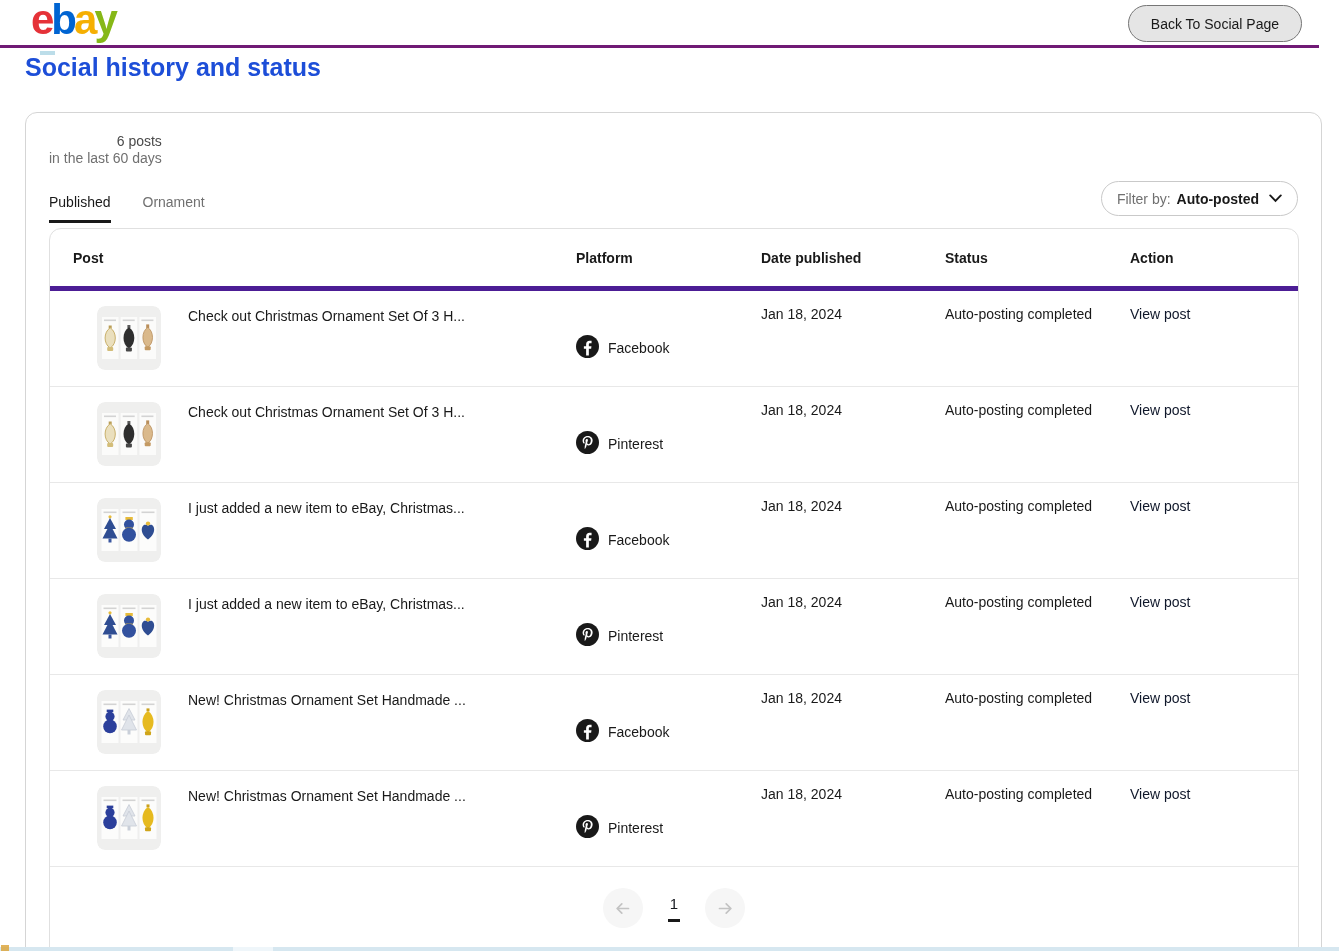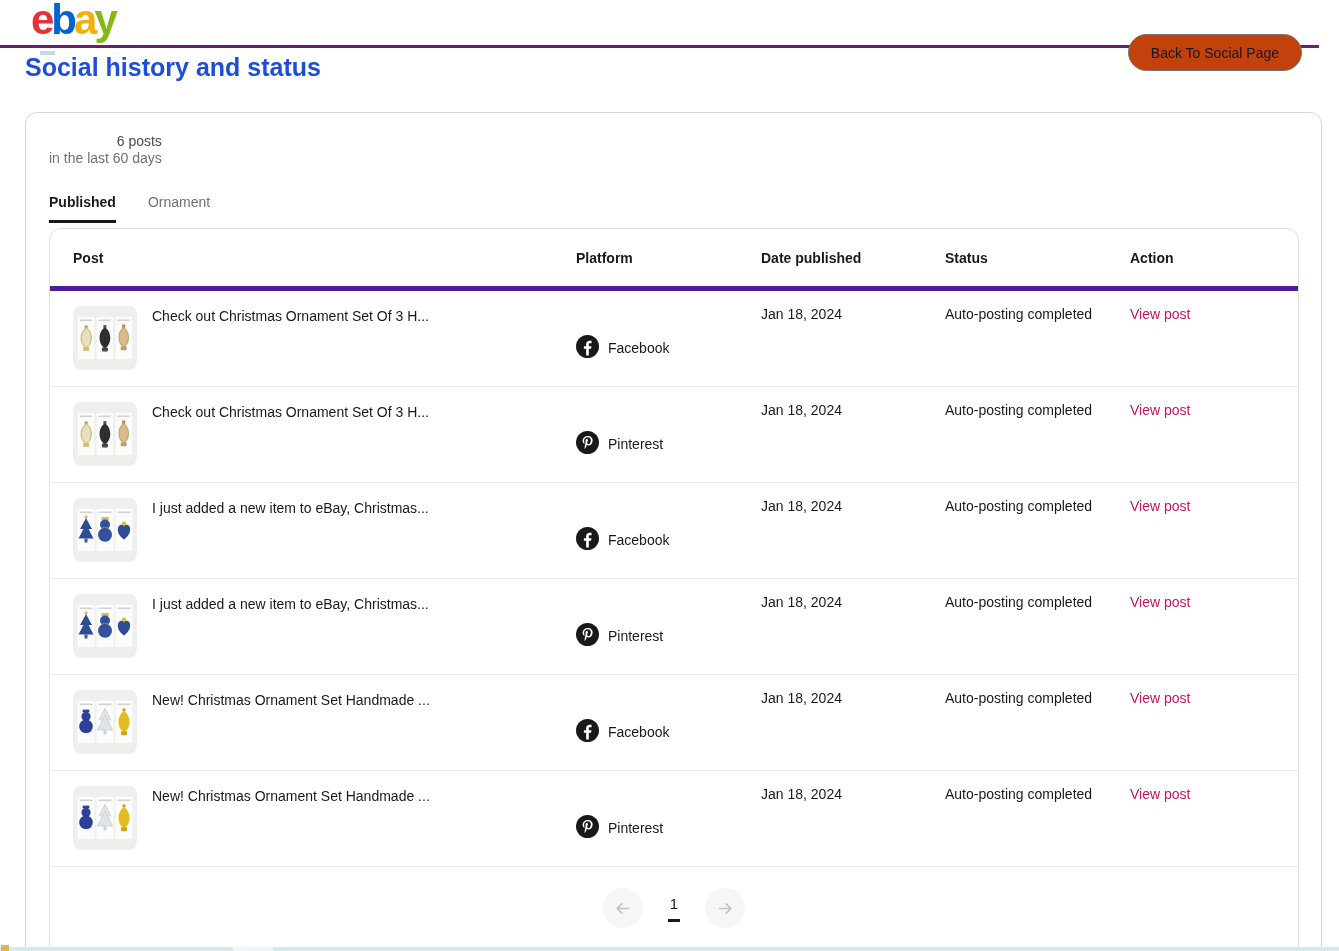--- a/index.html
+++ b/index.html
@@ -6,66 +6,66 @@
   html,body { width:1339px; height:951px; overflow:hidden; background:#fff;
     font-family:"Liberation Sans", sans-serif; color:#191919; }
   body { position:relative; }
 
   
   .topbar { position:absolute; left:0; top:0; width:1319px; height:48px;
     background:#fff; border-bottom:3px solid #701a75; }
   .logo { position:absolute; left:31px; top:-4px; font-size:42px; font-weight:700;
     letter-spacing:-3px; cursor:pointer; line-height:48px; }
   .back-btn { position:absolute; right:17px; top:5px; height:37px; padding:13px 22px;
-    border:1px solid #767676; border-radius:19px; background:#c2410c; font-size:14px;
+    border:1px solid #767676; border-radius:19px; background:#e5e5e5; font-size:14px;
     font-weight:500; color:#191919; display:flex; align-items:center; cursor:pointer;
-    font-family:"Liberation Sans", sans-serif;margin-top:29px; }
+    font-family:"Liberation Sans", sans-serif; }
   .logo-sliver { position:absolute; left:40px; top:51px; width:15px; height:4px;
     background:#bcdde9; }
 
   
   .page-title { position:absolute; left:25px; top:53px; font-size:25px; font-weight:700;
     color:#1d4ed8; }
 
   
   .outer-card { position:absolute; left:25px; top:112px; width:1297px; height:900px;
     border:1px solid #d5d5d5; border-radius:12px; background:#fff; }
   .summary { position:absolute; left:23px; top:20px; font-size:14px; line-height:17px; }
   .summary .count { color:#4a4a4a;text-align:right; }
   .summary .period { color:#707070; }
 
   .tabs { position:absolute; left:23px; top:81px; display:flex; gap:32px; }
   .tab { font-size:14px; padding-bottom:10px; cursor:pointer; }
-  .tab.active { font-weight:700; color:#191919; border-bottom:3px solid #191919; }
+  .tab.active { font-weight:400; color:#191919; border-bottom:3px solid #191919; }
   .tab.inactive { color:#707070; }
 
   .filter-btn { position:absolute; right:23px; top:68px; height:35px; padding:0 15px;
     border:1px solid #c9c9c9; border-radius:18px; background:#fff; display:flex;
     align-items:center; gap:6px; font-size:14px; cursor:pointer;
     font-family:"Liberation Sans", sans-serif; }
   .filter-btn .pfx { color:#707070; }
   .filter-btn .val { color:#191919; font-weight:700; }
   .filter-btn svg { margin-left:4px; }
 
   
   .table-card { position:absolute; left:23px; top:115px; width:1250px; height:790px;
     border:1px solid #e0e0e0; border-radius:12px; background:#fff; overflow:hidden; }
   .thead, .trow { display:grid;
     grid-template-columns:503px 185px 184px 185px 1fr; padding-left:23px; }
   .thead { height:62px; align-items:center; border-bottom:5px solid #4c1d95; }
   .thead .th { font-size:14px; font-weight:700; color:#191919; }
   .trow { height:96px; border-bottom:1px solid #e8e8e8; padding-top:15px; }
   .cell { font-size:14px; color:#191919; }
-  .post-cell { display:flex; align-items:flex-start; gap:15px; }
+  .post-cell { display:flex; align-items:flex-start; gap:27px;margin-left:24px; }
   .thumb { width:64px; height:64px; border-radius:8px; overflow:hidden; flex:0 0 64px; }
   .ptitle { padding-top:2px; }
   .platform-cell { display:flex; align-items:center; gap:9px; }
   .platform-cell .plabel { padding-top:4px; }
   .picon { width:23px; height:23px; display:inline-block; }
-  .viewlink { color:#be185d; text-decoration:none; cursor:pointer; }
+  .viewlink { color:#0f172a; text-decoration:none; cursor:pointer; }
 
   
   .pagination { height:78px; display:flex; align-items:center; justify-content:center;
     gap:25px; padding-top:4px; }
   .page-circle { width:40px; height:40px; border-radius:50%; background:#f6f6f6;
     border:none; display:flex; align-items:center; justify-content:center; cursor:pointer; }
   .page-num { font-size:15px; color:#16191f; text-align:center; padding:0 2px 7px 2px;
     border-bottom:3px solid #191919; cursor:pointer; }
 
   
@@ -92,20 +92,27 @@
   <div class="summary">
     <div class="count">6 posts</div>
     <div class="period">in the last 60 days</div>
   </div>
 
   <div class="tabs">
     <div class="tab active">Published</div>
     <div class="tab inactive">Ornament</div>
   </div>
 
+  <button class="filter-btn">
+    <span class="pfx">Filter by:</span>
+    <span class="val">Auto-posted</span>
+    <svg width="13" height="9" viewBox="0 0 13 9">
+      <path d="M1.2 1.4l5.3 5.4 5.3-5.4" stroke="#191919" stroke-width="1.9" fill="none" stroke-linecap="round"></path>
+    </svg>
+  </button>
 
   <div class="table-card">
     <div class="thead">
       <div class="th">Post</div>
       <div class="th">Platform</div>
       <div class="th">Date published</div>
       <div class="th">Status</div>
       <div class="th">Action</div>
     </div>
 

